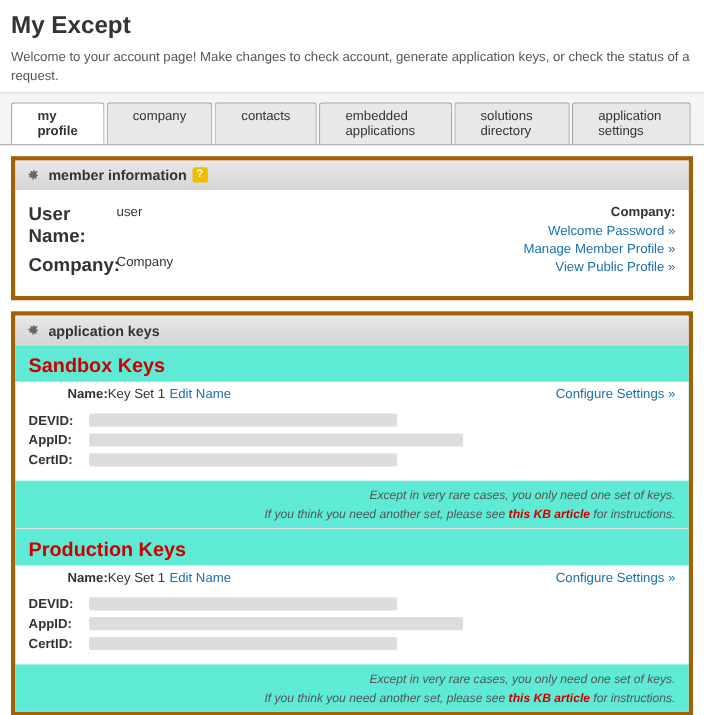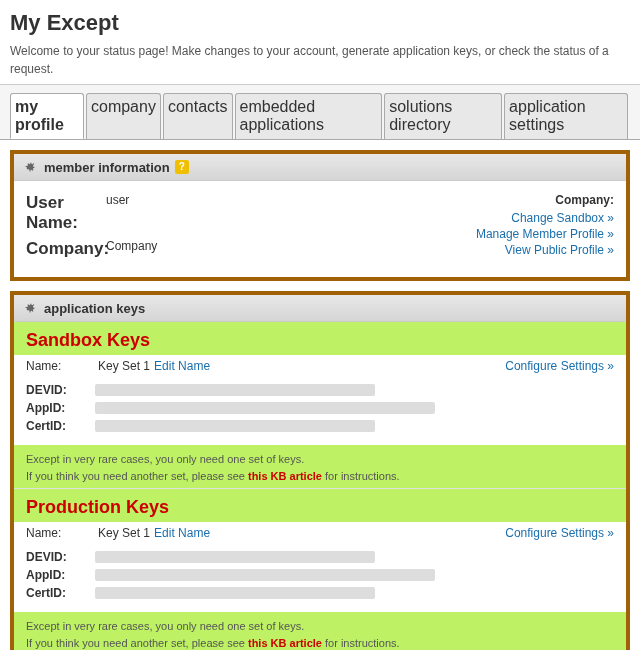--- a/index.html
+++ b/index.html
@@ -26,22 +26,22 @@
       line-height: 1.5;
     }
     .tabs-bar {
       display: flex;
       flex-direction: row;
       padding: 8px 10px 0 10px;
       border-bottom: 1px solid #aaa;
       background: #f5f5f5;
     }
     .tab {
-      padding: 4px 4px;
-      font-size: 16px;
+      padding: 4px 23px;
+      font-size: 12px;
       border: 1px solid #aaa;
       border-bottom: none;
       background: #e8e8e8;
       color: #333;
       cursor: pointer;
       margin-right: 2px;
       border-radius: 3px 3px 0 0;
     }
     .tab.active {
       background: #fff;
@@ -143,75 +143,78 @@
       background: #fff;
     }
     .key-row {
       display: flex;
       margin-bottom: 4px;
       align-items: center;
     }
     .key-label {
       font-weight: bold;
       font-size: 12px;
-      width: 69px;
+      width: 55px;
     }
     .key-value {
       font-size: 12px;
       color: #aaa;
       background: #ddd;
       height: 12px;
       flex: 1;
       border-radius: 2px;
       max-width: 280px;
     }
     .key-name-row {
       display: flex;
       align-items: center;
       margin-bottom: 4px;
       overflow: hidden;
     }
     .key-name-label {
-      font-weight: normal;
+      font-weight: bold;
       font-size: 12px;
       width: 72px;
+      text-align: right;
     }
     .key-name-value {
       font-size: 12px;
     }
     .edit-name-link {
       color: #1a6fad;
       text-decoration: none;
       font-size: 12px;
       margin-left: 4px;
     }
     .keys-note {
       font-size: 11px;
       color: #555;
+      text-align: right;
       padding: 6px 12px 4px 12px;
       line-height: 1.5;
+      font-style: italic;
     }
     .keys-note-link {
       color: #cc0000;
       text-decoration: none;
       font-weight: bold;
     }
     .divider-line {
       border: none;
       border-top: 1px solid #e0e0e0;
       margin: 0;
     }
     .gear-svg { width: 14px; height: 14px; }
   </style>
 </head>
 <body>
 
 <div class="page-header">
   <h1>My Except</h1>
-  <p class="page-subtitle">Welcome to your status page! Make changes to your account, generate application keys, or check the status of a request.</p>
+  <p class="page-subtitle">Welcome to your account page! Make changes to check account, generate application keys, or check the status of a request.</p>
 </div>
 
 <div class="tabs-bar">
   <div class="tab active">my profile</div>
   <div class="tab">company</div>
   <div class="tab">contacts</div>
   <div class="tab">embedded applications</div>
   <div class="tab">solutions directory</div>
   <div class="tab">application settings</div>
 </div>
@@ -233,38 +236,38 @@
           <span class="info-label">User Name:</span>
           <span class="info-value">user</span>
         </div>
         <div class="info-row">
           <span class="info-label">Company:</span>
           <span class="info-value">Company</span>
         </div>
       </div>
       <div class="actions-column">
         <div class="actions-label">Company:</div>
-        <a href="#" class="action-link">Change Sandbox »</a>
+        <a href="#" class="action-link">Welcome Password »</a>
         <a href="#" class="action-link">Manage Member Profile »</a>
         <a href="#" class="action-link">View Public Profile »</a>
       </div>
     </div>
   </div>
 </div>
 
 <div class="section">
   <div class="section-header">
     <span class="gear-icon">
       <svg class="gear-svg" viewBox="0 0 16 16" fill="#666">
         <path d="M8 5a3 3 0 1 0 0 6A3 3 0 0 0 8 5zm0 1a2 2 0 1 1 0 4A2 2 0 0 1 8 6zm4.93-1.6l-1.04-.6-.93.93a4.5 4.5 0 0 0-1.36-.57V3h-1.2v1.16a4.5 4.5 0 0 0-1.36.57l-.93-.93-1.04.6.59 1.02a4.5 4.5 0 0 0-.57 1.35H3v1.2h1.09a4.5 4.5 0 0 0 .57 1.35l-.59 1.02 1.04.6.93-.93c.42.24.88.42 1.36.57V13h1.2v-1.16a4.5 4.5 0 0 0 1.36-.57l.93.93 1.04-.6-.59-1.02c.24-.42.43-.88.57-1.35H13V7.8h-1.09a4.5 4.5 0 0 0-.57-1.35l.59-1.05z"></path>
       </svg>
     </span>
     <span class="section-title">application keys</span>
   </div>
-  <div style="background:#bef264;">
+  <div style="background:#5eead4;">
 
     <div class="keys-heading">Sandbox Keys</div>
     <div class="keys-body">
       <div style="overflow:hidden; margin-bottom:6px;">
         <a href="#" class="configure-link">Configure Settings »</a>
         <div class="key-name-row">
           <span class="key-name-label">Name:</span>
           <span class="key-name-value">Key Set 1</span>
           <a href="#" class="edit-name-link">Edit Name</a>
         </div>

